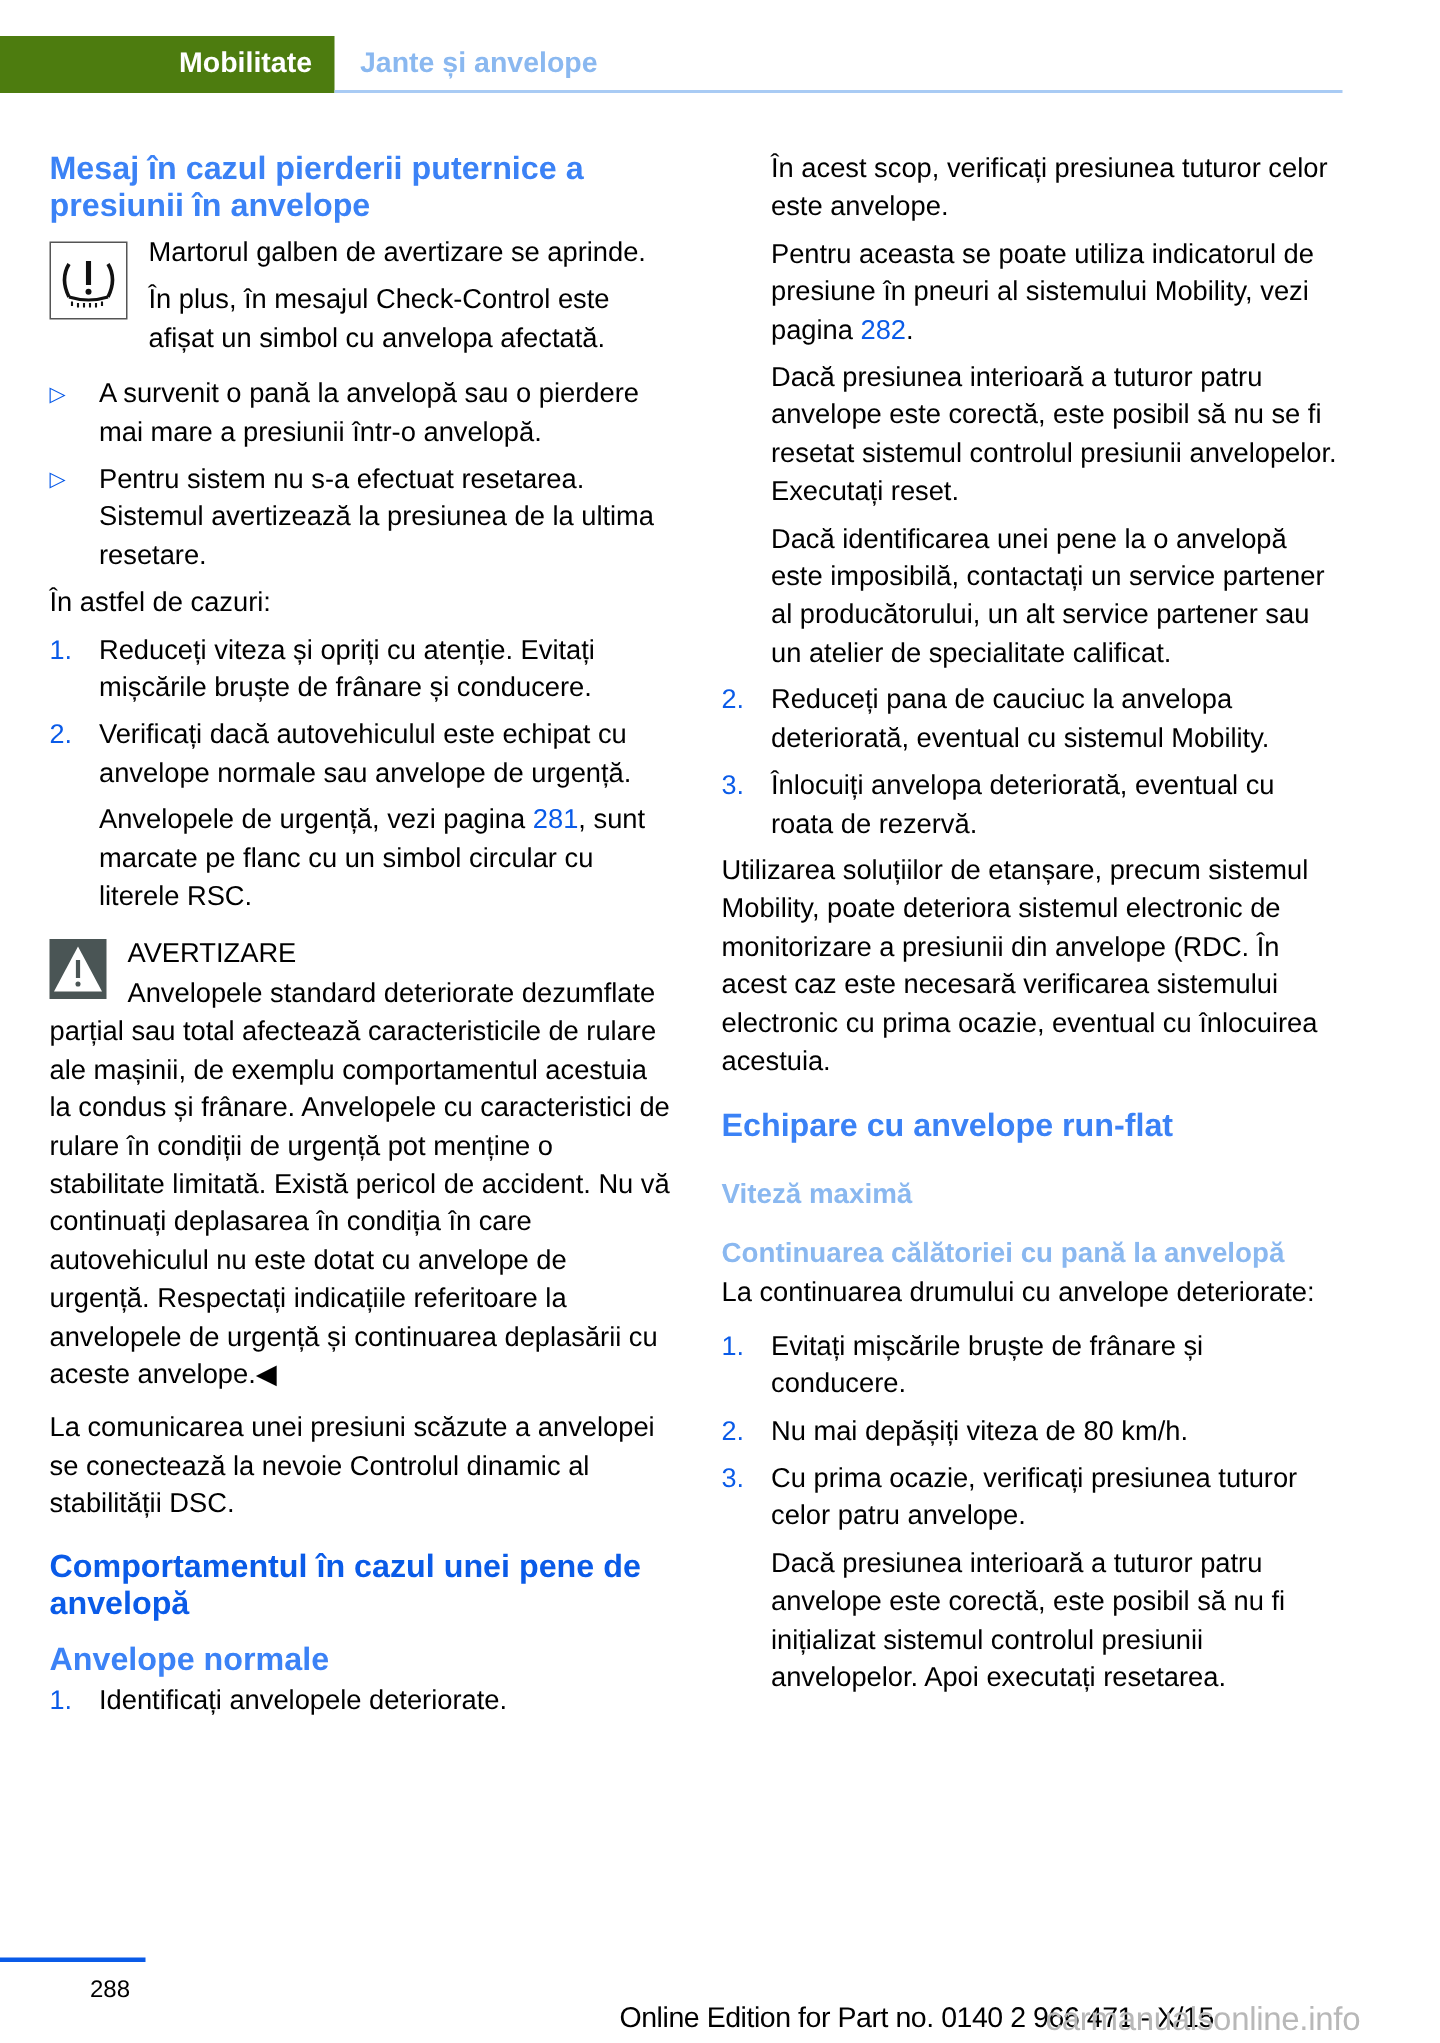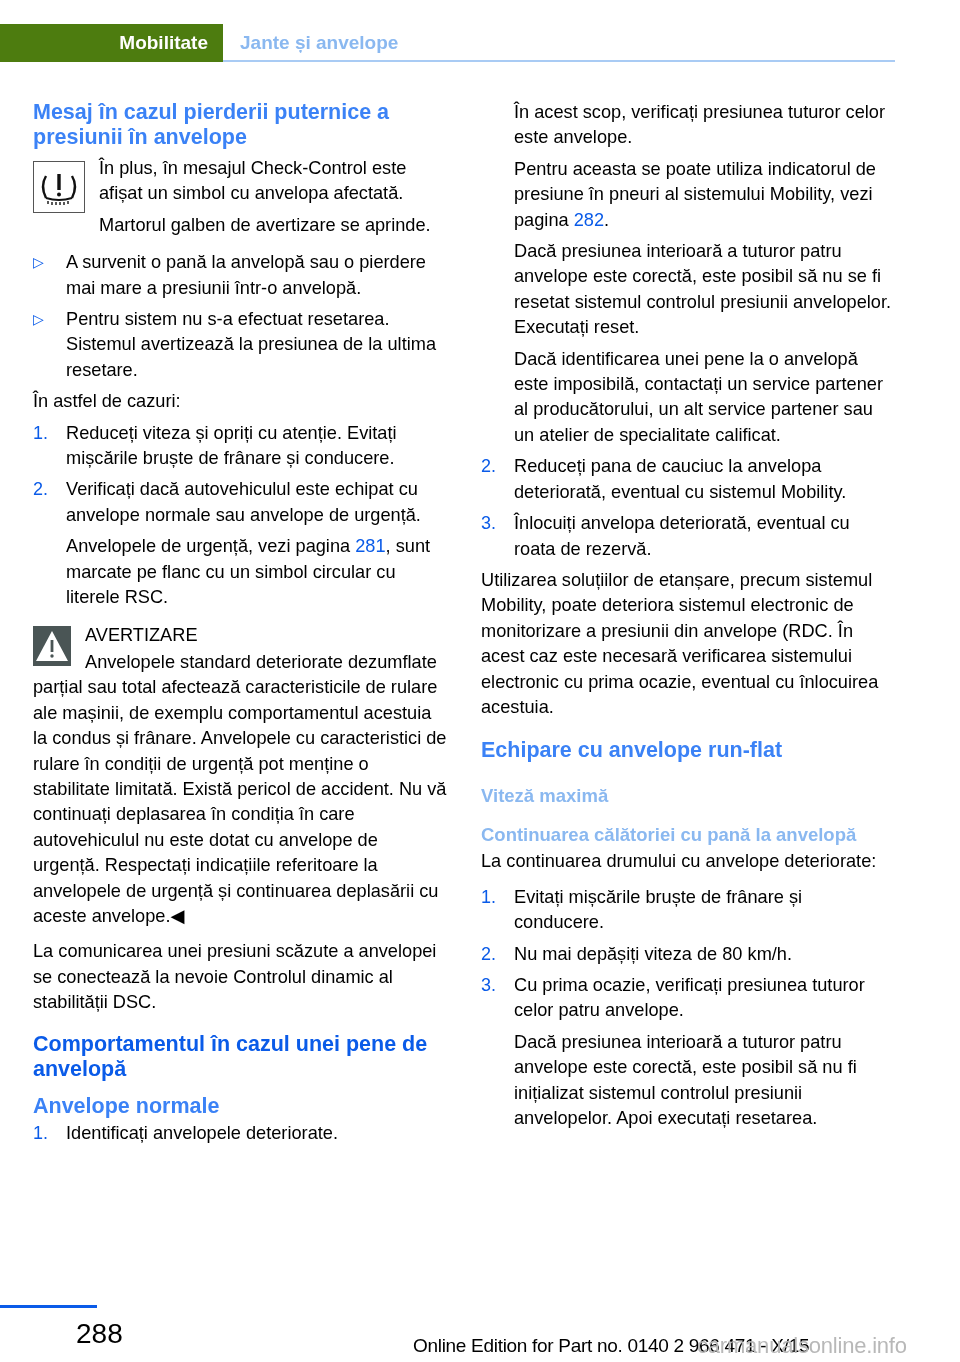--- a/index.html
+++ b/index.html
@@ -21,21 +21,21 @@
   .h-light-small { color:#8ab8f0; font-weight:bold; font-size:18.5px; line-height:25px; margin:0 0 2px 0; }
   .h-blue { color:#0a5be8; font-weight:bold; font-size:21.5px; line-height:25px; margin:0 0 8px 0; }
   .li { position:relative; padding-left:33px; margin:0 0 6px 0; }
   .li .mark { position:absolute; left:0; top:0; color:#0a5be8; font-size:18px; }
   .li .tri { font-size:14px; }
   .link { color:#0a5be8; }
   .icon-box { float:left; width:52px; height:52px; margin:5px 14px 4px 0; box-sizing:border-box;
               border:1px solid #555; background:#fff; }
   .warn-box { float:left; width:38px; height:40px; margin:3px 14px 2px 0; background:#4a5555; }
   .footer-line { position:absolute; left:0; top:1305px; width:97px; height:3px; background:#0a5be8; }
-  .page-num { position:absolute; left:60px; top:1318px; font-size:28px; color:#000;margin-left:16px; }
+  .page-num { position:absolute; left:60px; top:1318px; font-size:16px; color:#000; }
   .footer-text { position:absolute; left:413px; top:1335px; font-size:19px; color:#000; letter-spacing:-0.3px; }
   .watermark { position:absolute; left:697px; top:1333px; font-size:22px; color:#b8b8b8; letter-spacing:-0.2px; }
 </style>
 </head>
 <body>
 
 <div class="header">
   <div class="hdr-tab-active">Mobilitate</div>
   <div class="hdr-tab">Jante și anvelope</div>
   <div class="hdr-line"></div>
@@ -46,22 +46,22 @@
   <div class="icon-box">
     <svg width="50" height="50" viewBox="0 0 50 50">
       <path d="M12 14 Q6 24 12 36" stroke="#111" stroke-width="2.4" fill="none"></path>
       <path d="M38 14 Q44 24 38 36" stroke="#111" stroke-width="2.4" fill="none"></path>
       <path d="M12 36 Q25 40 38 36" stroke="#111" stroke-width="2" fill="none"></path>
       <rect x="23.3" y="12" width="3.4" height="16" fill="#111"></rect>
       <circle cx="25" cy="32.5" r="2" fill="#111"></circle>
       <path d="M14 39 v3 M18 40 v3 M22 40 v3 M26 40 v3 M30 40 v3 M34 39 v3" stroke="#111" stroke-width="1.4"></path>
     </svg>
   </div>
+  <p class="p">Martorul galben de avertizare se aprinde.</p>
   <p class="p">În plus, în mesajul Check-Control este afișat un simbol cu anvelopa afectată.</p>
-  <p class="p">Martorul galben de avertizare se aprinde.</p>
   <div style="height:6px"></div>
   <div class="li">
     <span class="mark tri">▷</span>
     <span>A survenit o pană la anvelopă sau o pierdere mai mare a presiunii într-o anvelopă.</span>
   </div>
   <div class="li">
     <span class="mark tri">▷</span>
     <span>Pentru sistem nu s-a efectuat resetarea. Sistemul avertizează la presiunea de la ultima resetare.</span>
   </div>
   <p class="p">În astfel de cazuri:</p>

